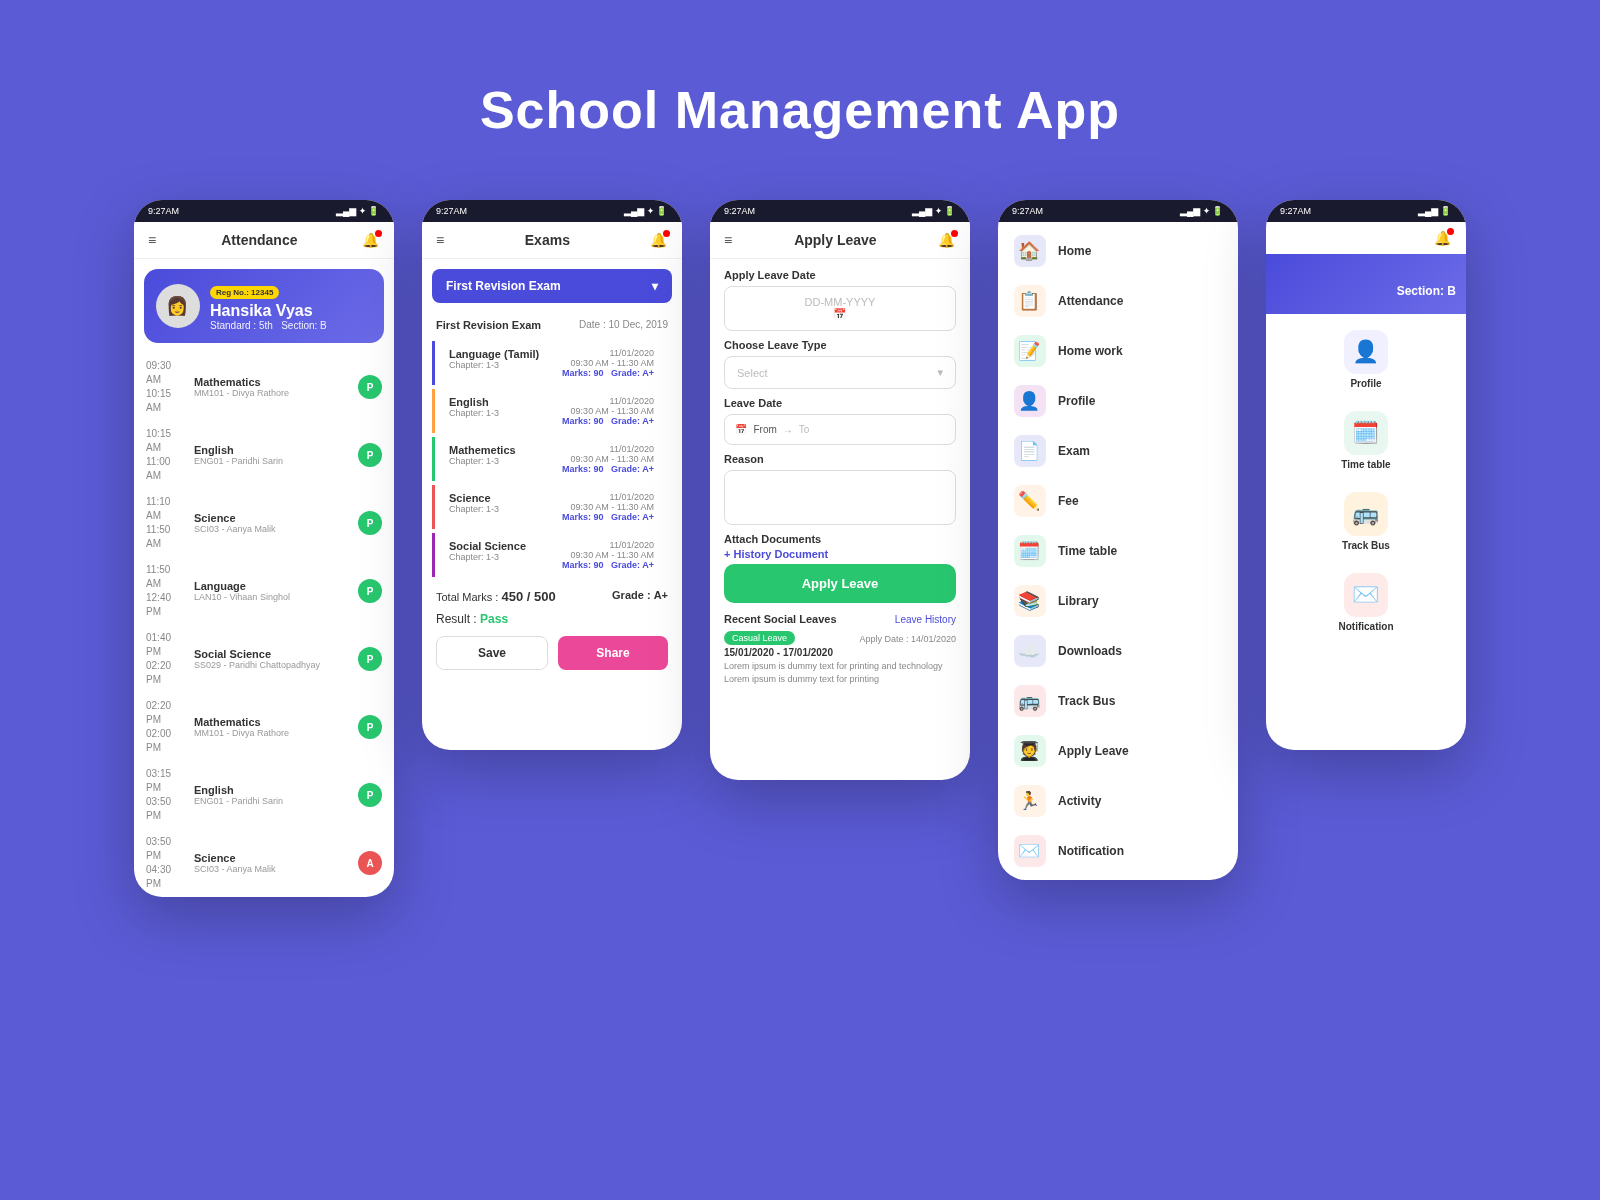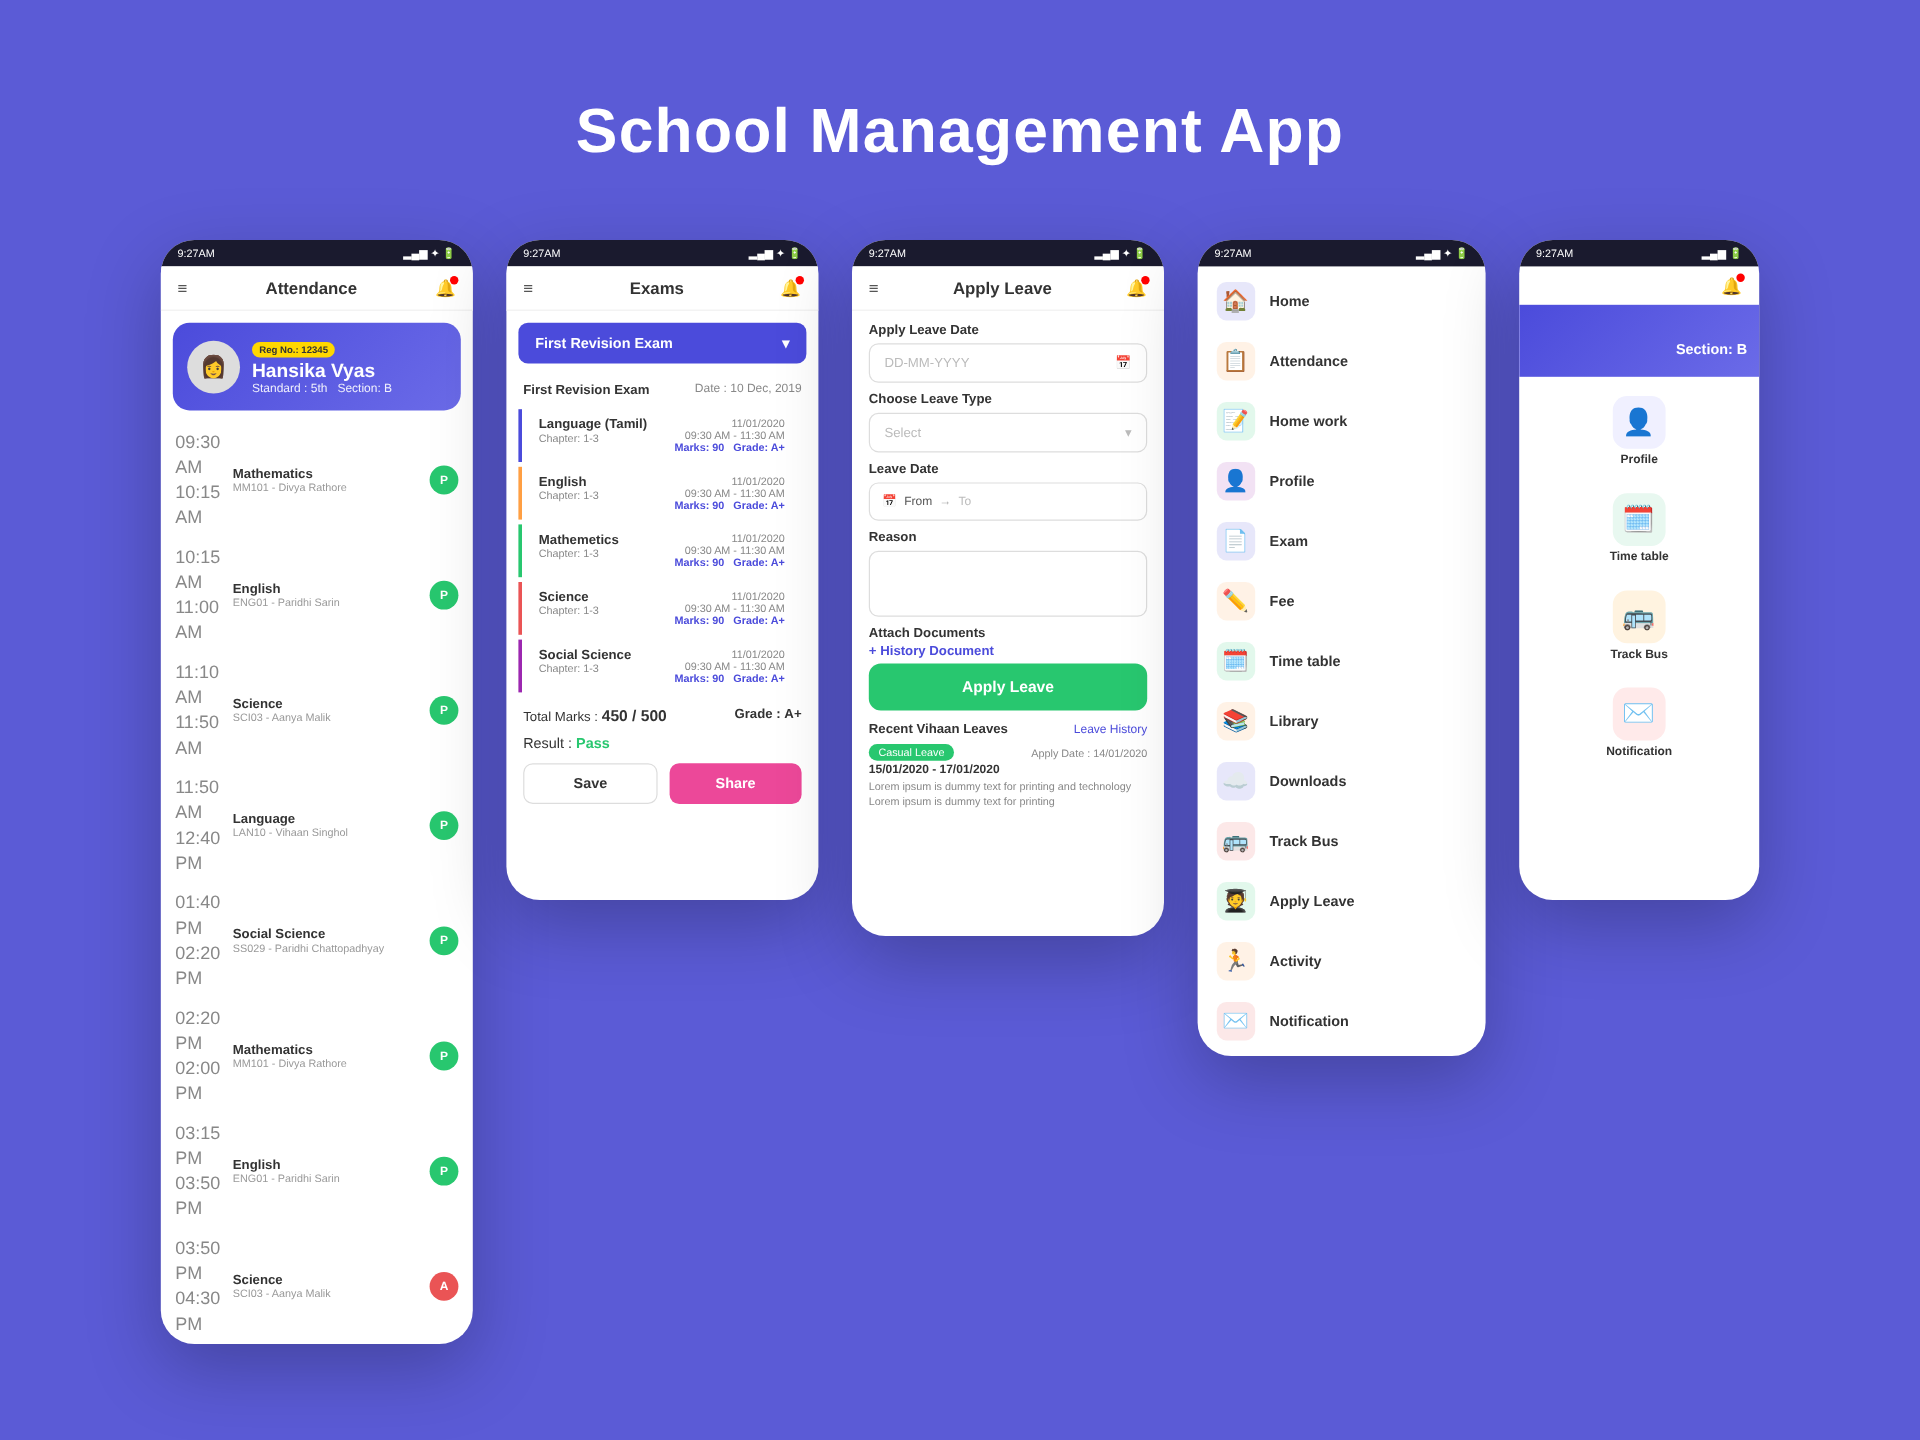--- a/index.html
+++ b/index.html
@@ -128,21 +128,21 @@
       border-bottom: 2px solid #4b4bdb;
     }
 
     .attendance-row {
       display: flex;
       align-items: center;
       padding: 6px 12px;
       gap: 8px;
     }
     .att-time {
-      font-size: 15px;
+      font-size: 10px;
       color: #888;
       width: 40px;
       line-height: 1.4;
     }
     .att-subject { font-size: 11px; font-weight: 600; color: #333; }
     .att-teacher { font-size: 9px; color: #999; }
     .att-info { flex: 1; }
     .att-badge {
       width: 24px; height: 24px;
       border-radius: 50%;
@@ -250,20 +250,21 @@
     .leave-input {
       border: 1px solid #ddd;
       border-radius: 8px;
       padding: 9px 12px;
       font-size: 11px;
       color: #bbb;
       display: flex;
       justify-content: space-between;
       align-items: center;
       margin-bottom: 8px;
+      flex-direction: column;
     }
     .leave-select {
       border: 1px solid #ddd;
       border-radius: 8px;
       padding: 9px 12px;
       font-size: 11px;
       color: #bbb;
       display: flex;
       justify-content: space-between;
       align-items: center;
@@ -627,21 +628,21 @@
       <div class="reason-box"></div>
 
       <div class="attach-section">
         <div class="attach-label">Attach Documents</div>
         <div class="upload-link">+ History Document</div>
       </div>
 
       <button class="apply-btn">Apply Leave</button>
 
       <div class="recent-leaves-header">
-        <span class="recent-leaves-title">Recent Vihaan Leaves</span>
+        <span class="recent-leaves-title">Recent Social Leaves</span>
         <span class="leave-history-link">Leave History</span>
       </div>
       <div>
         <div style="display:flex;justify-content:space-between;align-items:center;">
           <span class="leave-badge">Casual Leave</span>
           <span class="leave-apply-date">Apply Date : 14/01/2020</span>
         </div>
         <div class="leave-dates">15/01/2020 - 17/01/2020</div>
         <div class="leave-desc">Lorem ipsum is dummy text for printing and technology Lorem ipsum is dummy text for printing</div>
       </div>

